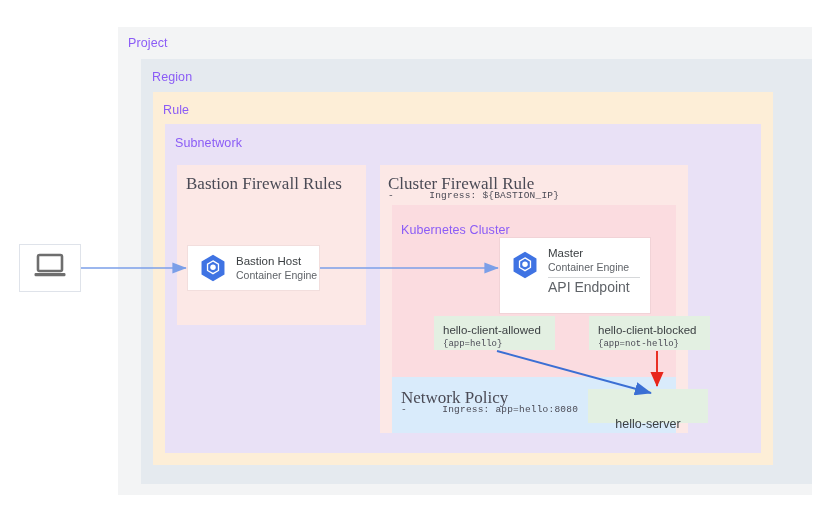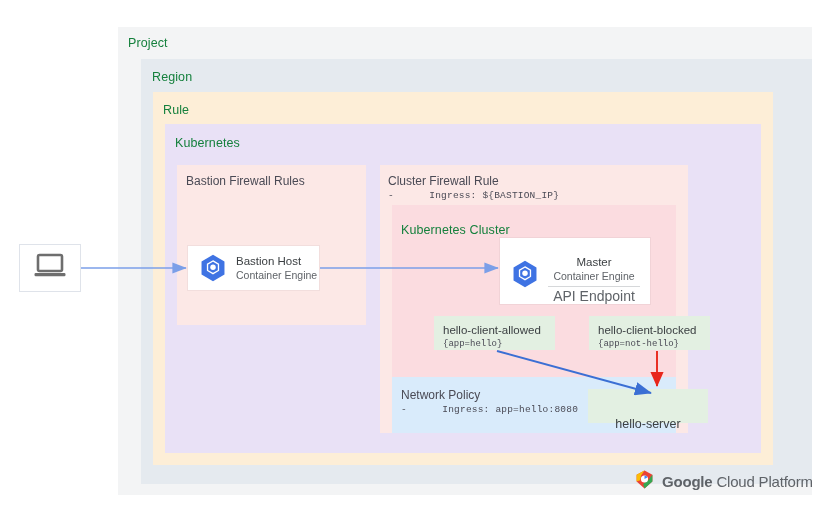--- a/index.html
+++ b/index.html
@@ -21,21 +21,21 @@
   }
 
   
   .container-box {
     position: absolute;
     box-sizing: border-box;
   }
   .container-label {
     position: absolute;
     font-size: 12.5px;
-    color: #15803d;
+    color: #8b5cf6;
     letter-spacing: 0.1px;
     white-space: nowrap;
   }
 
   #project-box  { left:118px; top:27px;  width:694px; height:468px; background:#f3f4f5; }
   #region-box   { left:141px; top:59px;  width:671px; height:425px; background:#e5eaef; }
   #zone-box     { left:153px; top:92px;  width:620px; height:373px; background:#fdeed7; }
   #subnet-box   { left:165px; top:124px; width:596px; height:329px; background:#e9e1f6; }
 
   #bastion-fw-box { left:177px; top:165px; width:189px; height:160px; background:#fce8e6; }
@@ -45,23 +45,24 @@
 
   .container-label.proj    { left:128px; top:36px; }
   .container-label.region  { left:152px; top:70px; }
   .container-label.zone    { left:163px; top:103px; }
   .container-label.subnet  { left:175px; top:136px; }
   .container-label.k8s     { left:401px; top:216px;margin-top:7px; }
 
   
   .fw-title {
     position: absolute;
-    font-size: 12px;
-    color: #4a4a55;
-    white-space: nowrap;
+    font-size: 17px;
+    color: #4a4a55;
+    white-space: nowrap;
+    font-family: Liberation Serif, serif;
   }
   .fw-rule {
     position: absolute;
     font-family: "Liberation Mono", "DejaVu Sans Mono", monospace;
     font-size: 9.5px;
     color: #4a4a55;
     white-space: pre;
     letter-spacing: 0.2px;
   }
   .fw-title.bastion { left:186px; top:174px; }
@@ -75,21 +76,21 @@
   .node-card {
     position: absolute;
     background: #ffffff;
     box-sizing: border-box;
     display: flex;
     align-items: center;
     padding: 0 10px;
     box-shadow: 0 0 0 1px rgba(0,0,0,0.04);
   }
   #bastion-card { left:188px; top:246px; width:131px; height:44px; }
-  #master-card  { left:500px; top:238px; width:150px; height:66px; flex-direction: row; align-items: flex-start; padding-top: 17px; text-align: center; }
+  #master-card  { left:500px; top:238px; width:150px; height:75px; flex-direction: row; align-items: flex-start; padding-top: 8px; }
 
   .hex-icon { flex: 0 0 auto; width: 30px; height: 30px; }
   #master-card .hex-icon { margin-top: 4px; }
 
   .node-text { margin-left: 8px; display: flex; flex-direction: column; justify-content: center; }
   .node-title {
     font-size: 11.5px;
     color: #3c4043;
     line-height: 14px;
     white-space: nowrap;
@@ -178,21 +179,21 @@
   <div class="container-box" id="project-box"></div>
   <div class="container-label proj">Project</div>
 
   <div class="container-box" id="region-box"></div>
   <div class="container-label region">Region</div>
 
   <div class="container-box" id="zone-box"></div>
   <div class="container-label zone">Rule</div>
 
   <div class="container-box" id="subnet-box"></div>
-  <div class="container-label subnet">Kubernetes</div>
+  <div class="container-label subnet">Subnetwork</div>
 
   <div class="container-box" id="bastion-fw-box"></div>
   <div class="container-box" id="cluster-fw-box"></div>
   <div class="container-box" id="k8s-box"></div>
   <div class="container-label k8s">Kubernetes Cluster</div>
 
   <div class="container-box" id="netpolicy-box"></div>
 
   <div class="fw-title bastion">Bastion Firewall Rules</div>
 
@@ -274,28 +275,14 @@
 
     <line x1="81" y1="268" x2="186" y2="268" stroke="#7b9fe8" stroke-width="1.6" marker-end="url(#ah-light)"></line>
 
     <line x1="320" y1="268" x2="498" y2="268" stroke="#7b9fe8" stroke-width="1.6" marker-end="url(#ah-light)"></line>
 
     <line x1="497" y1="351" x2="651" y2="393" stroke="#3b6fd4" stroke-width="1.9" marker-end="url(#ah-blue)"></line>
 
     <line x1="657" y1="351" x2="657" y2="386" stroke="#e8261c" stroke-width="1.9" marker-end="url(#ah-red)"></line>
   </svg>
 
-  <div id="gcp-logo">
-    <span>
-      <svg width="21" height="21" viewBox="0 0 24 24">
-        <path d="M12 1.6 L21 6.6 L21 14.2 L12 22.4 L3 14.2 L3 6.6 Z" fill="#ea4335"></path>
-        <path d="M12 1.6 L3 6.6 L3 14.2 L7 12.8 L8 7.6 Z" fill="#fbbc05"></path>
-        <path d="M21 6.6 L21 14.2 L12 22.4 L10.5 17 L16.5 12.6 Z" fill="#34a853"></path>
-        <circle cx="12" cy="11.4" r="4.1" fill="#ffffff"></circle>
-        <path d="M12 7.3 a4.1 4.1 0 0 1 3.6 2.1 l-3.6 2.0 Z" fill="#4285f4"></path>
-      </svg>
-    </span>
-    <span class="gcp-word">
-      <b>Google</b><span>&nbsp;</span><span>Cloud Platform</span>
-    </span>
-  </div>
 
 </div>
 
 </body></html>

